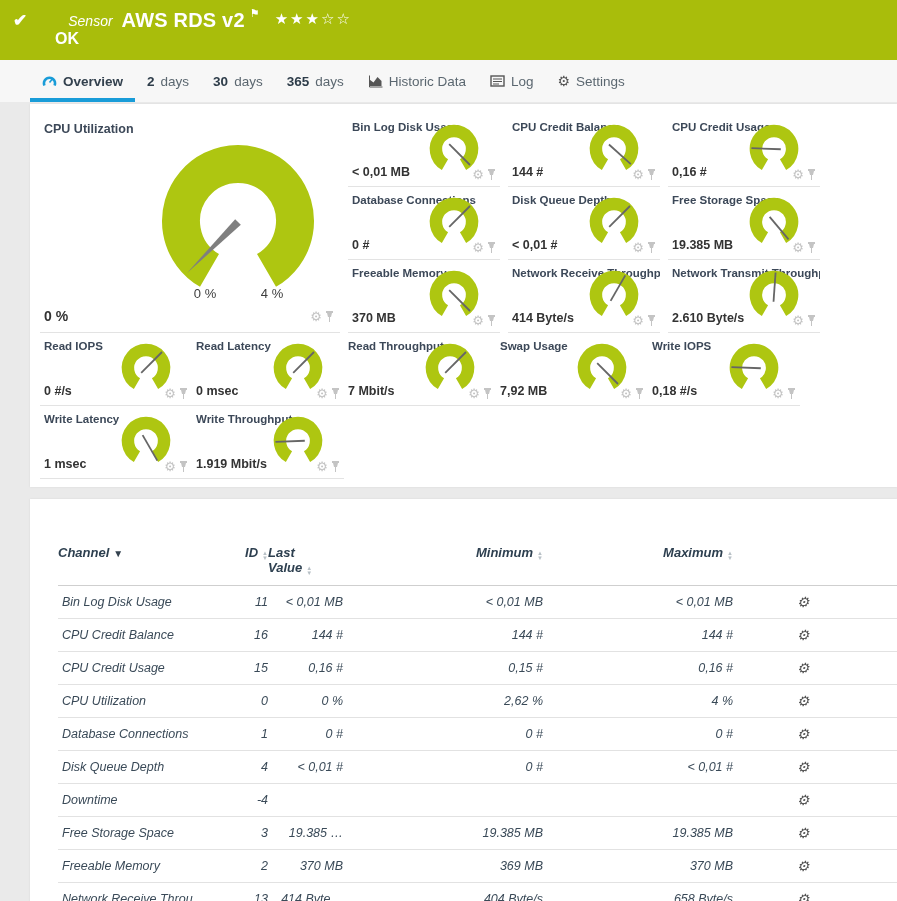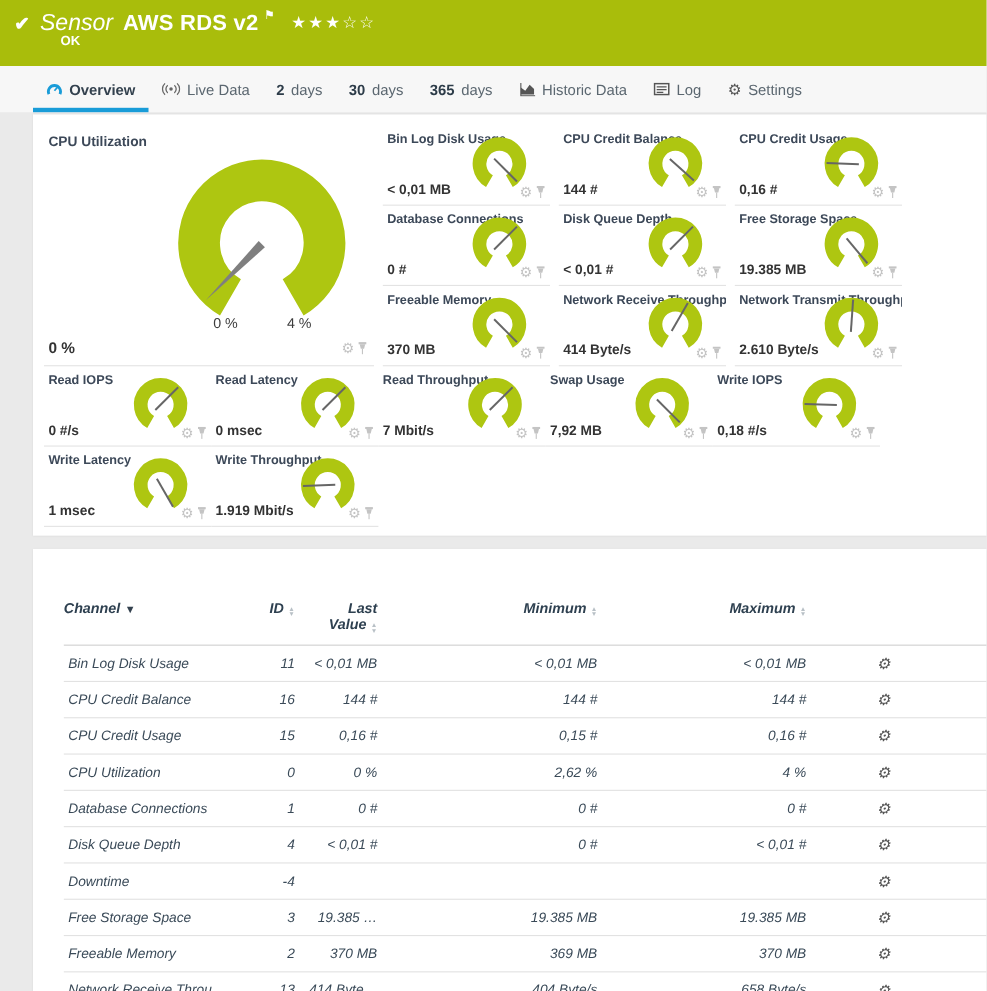--- a/index.html
+++ b/index.html
@@ -7,25 +7,25 @@
   body {
     width:897px; height:901px; overflow:hidden;
     background:#eaeaea;
     font-family:"Liberation Sans", sans-serif;
     color:#3a4a58;
   }
   
   .sensor-header { height:60px; background:#a9bd0b; position:relative; color:#fff; }
   .title-row { display:flex; align-items:center; gap:9px; padding:9px 0 0 13px; }
   .check-glyph { font-size:17px; font-weight:bold; }
-  .sensor-label { font-style:italic; font-size:21px; }
+  .sensor-label { font-style:italic; font-size:14px;margin-left:32px; }
   .sensor-name { font-weight:bold; font-size:20px; letter-spacing:.2px; }
   .flag-glyph { font-size:11px; align-self:flex-start; margin:-2px 0 0 -4px; }
   .stars { font-size:15px; letter-spacing:2px; margin:-3px 0 0 6px; }
-  .status-ok { position:absolute; left:55px; top:30px; font-size:12px; font-weight:bold; }
+  .status-ok { position:absolute; left:55px; top:30px; font-size:16px; font-weight:bold; }
 
   
   .tabbar { height:42px; background:#f7f7f7; display:flex; align-items:stretch;
             padding:0 10px 0 30px; }
   .tab { display:flex; align-items:center; gap:6px; padding:0 12px; position:relative;
          font-size:13.5px; color:#5b6770; cursor:pointer; white-space:nowrap; }
   .tab.active { color:#33414e; font-weight:bold; }
   .tab.active::after { content:""; position:absolute; left:0; right:0; bottom:0;
                        height:4px; background:#199cd8; }
   .tab .num { font-weight:bold; color:#2d3c49; }
@@ -64,21 +64,21 @@
   .big-needle { fill:#7f7f7f; }
 
   
   .panel.tablep { padding:46px 0 0 28px; height:420px; }
   .thead, .trow { display:grid;
      grid-template-columns:165px 45px 75px 200px 190px 140px; align-items:center;font-style:italic; }
   .thead { color:#2e4050; font-weight:bold; font-size:13px; border-bottom:1px solid #cfcfcf;
            padding-bottom:9px; align-items:start; }
   .th { white-space:nowrap; }
   .t-right { text-align:right; }
-  .th-last { text-align:right; line-height:15px; }
+  .th-last { line-height:15px; }
   .sort-dd { display:inline-flex; flex-direction:column; line-height:5px; font-size:6px;
              color:#b8c0c6; margin-left:4px; vertical-align:2px; cursor:pointer; }
   .sort-active { color:#33414e; font-size:10px; margin-left:4px; cursor:pointer; }
   .trow { height:33px; border-bottom:1px solid #e2e2e2; font-size:12.5px; color:#3a4a58; }
   .c-channel { white-space:nowrap; overflow:hidden; padding-left:4px; }
   .row-gear { justify-self:center; font-size:14px; color:#555; cursor:pointer; }
 
   .pin-svg { cursor:pointer; }
 </style>
 </head>
@@ -95,28 +95,20 @@
   <div class="status-ok">OK</div>
 </header>
 
 <nav class="tabbar">
   <div class="tab active">
     <svg width="15" height="15" viewBox="0 0 15 15">
       <path d="M2.5 11.5 A5.5 5.5 0 1 1 12.5 11.5" fill="none" stroke="#199cd8" stroke-width="2.6"></path>
       <line x1="7.5" y1="8.5" x2="10.8" y2="4.6" stroke="#199cd8" stroke-width="1.6"></line>
     </svg>
     <span>Overview</span>
-  </div>
-  <div class="tab">
-    <svg width="17" height="12" viewBox="0 0 17 12">
-      <circle cx="8.5" cy="6" r="1.6" fill="#666"></circle>
-      <path d="M5.5 2.5 a4.5 4.5 0 0 0 0 7 M11.5 2.5 a4.5 4.5 0 0 1 0 7" fill="none" stroke="#666" stroke-width="1.2"></path>
-      <path d="M3 0.8 a7 7 0 0 0 0 10.4 M14 0.8 a7 7 0 0 1 0 10.4" fill="none" stroke="#666" stroke-width="1.2"></path>
-    </svg>
-    <span>Live Data</span>
   </div>
   <div class="tab">
     <span class="num">2</span>
     <span>days</span>
   </div>
   <div class="tab">
     <span class="num">30</span>
     <span>days</span>
   </div>
   <div class="tab">

